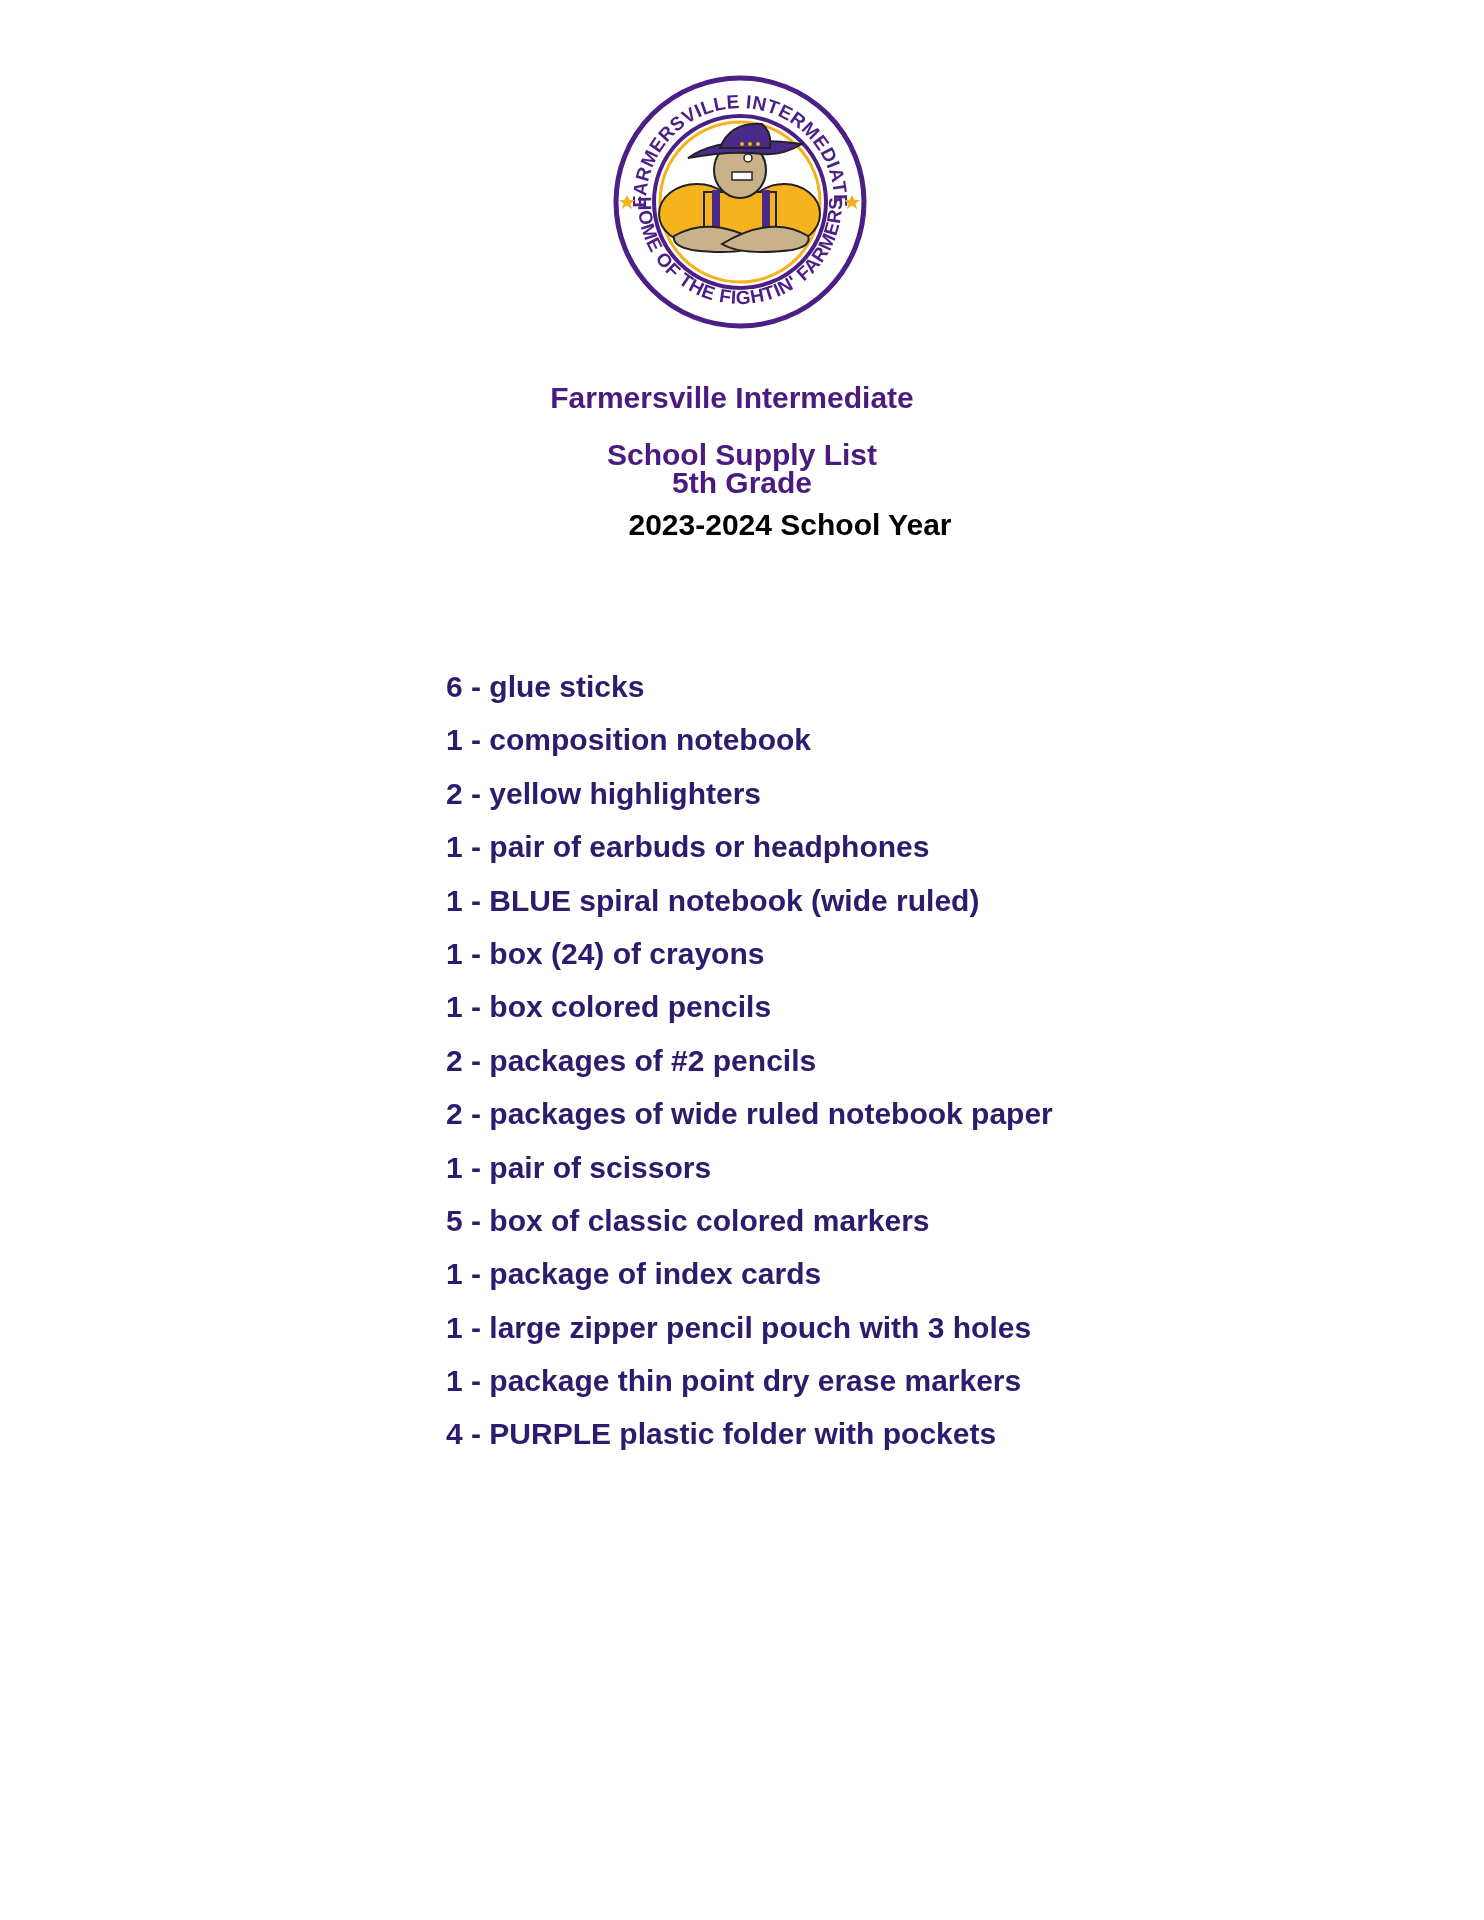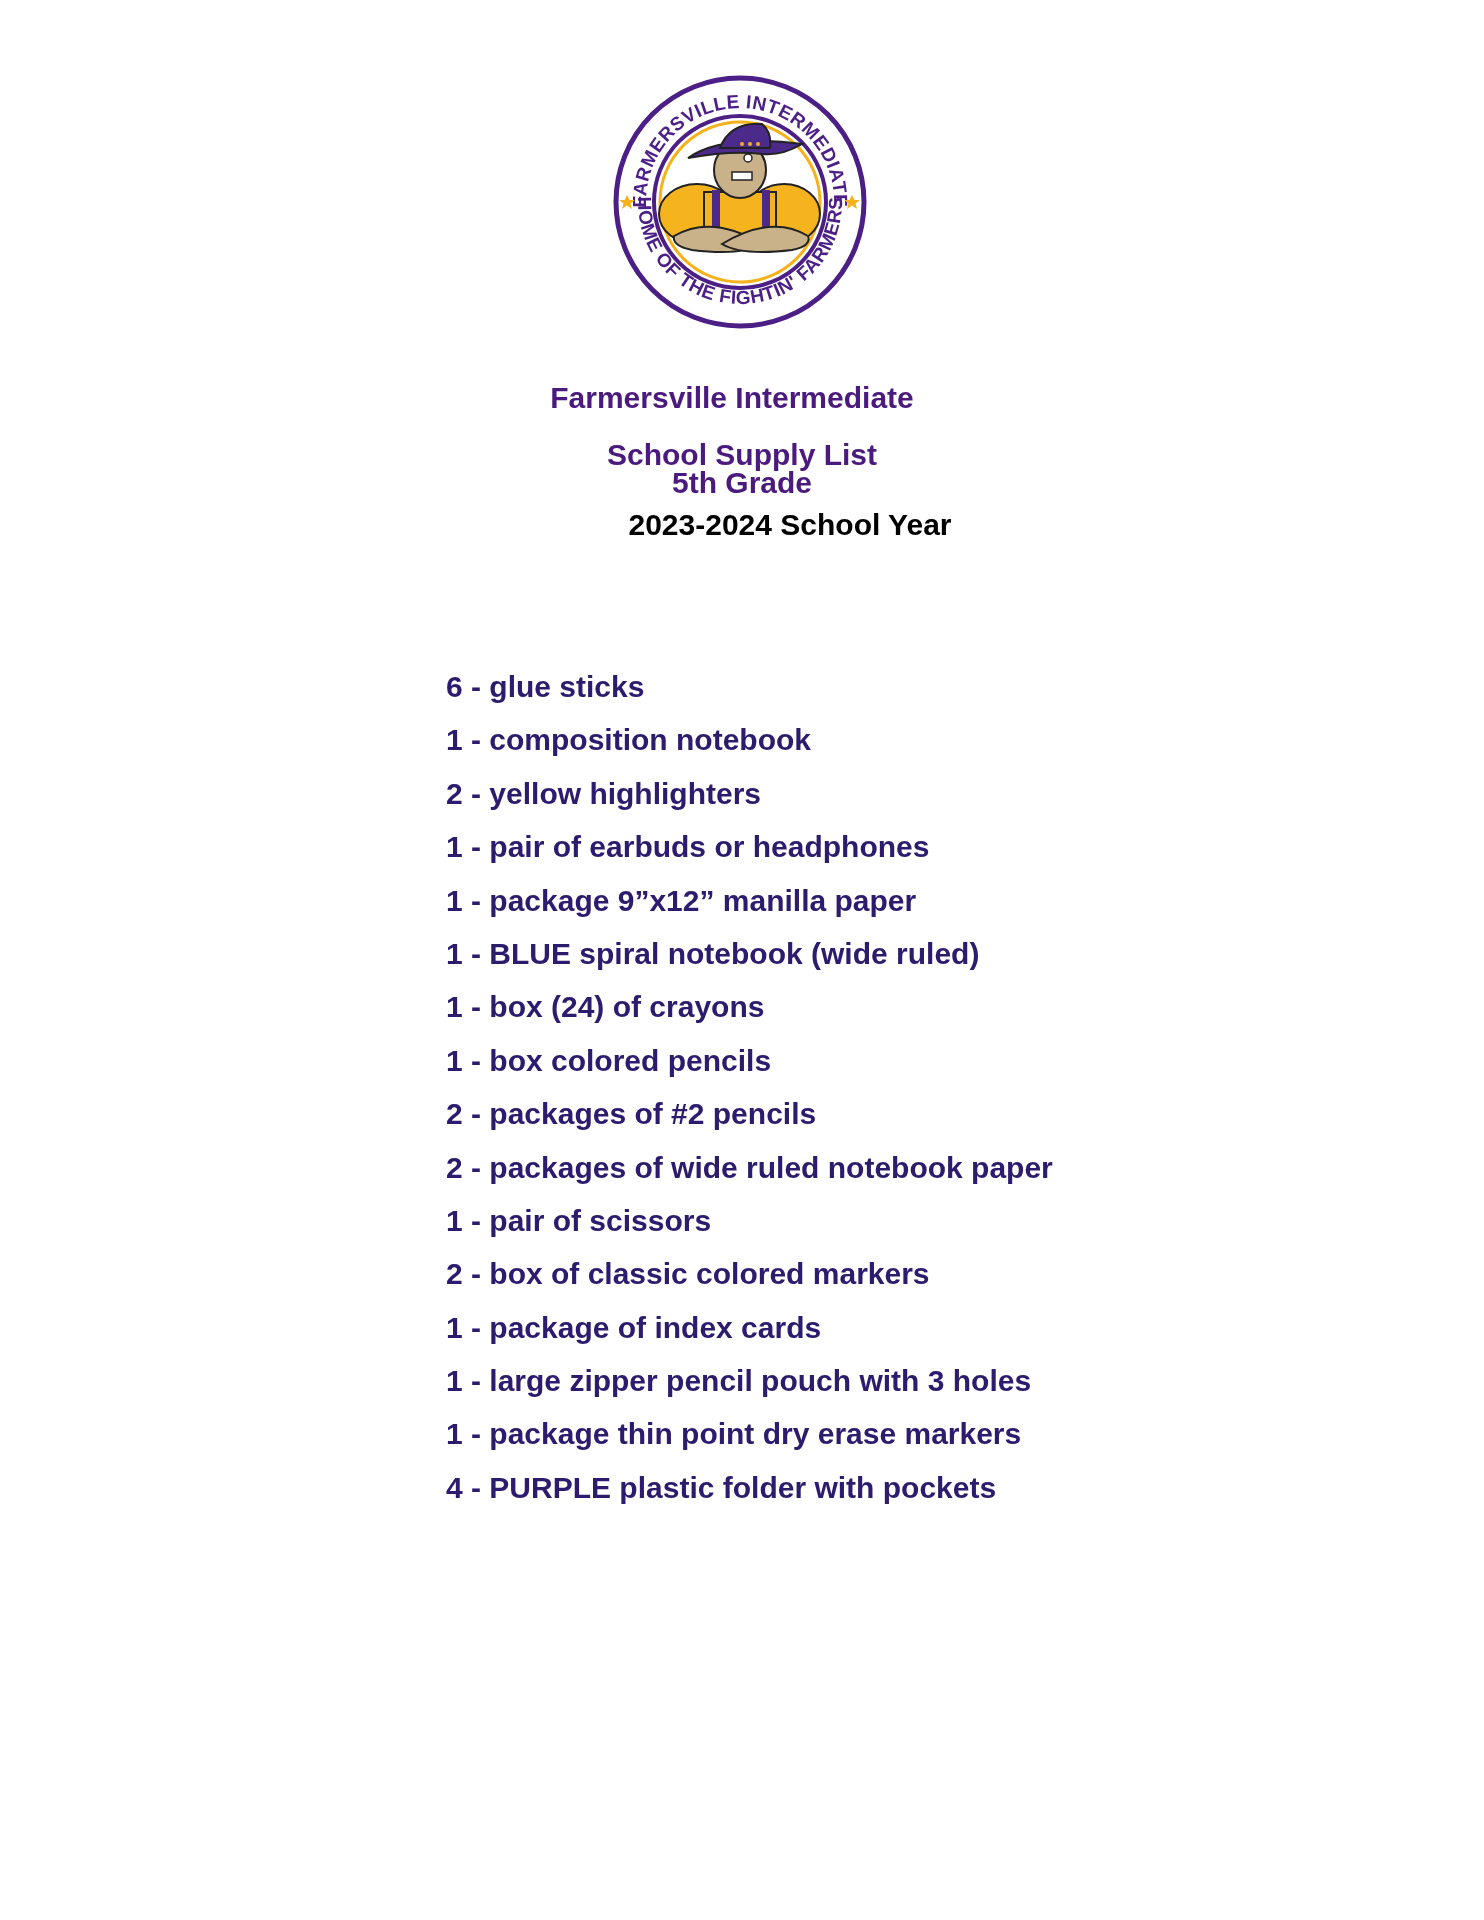--- a/index.html
+++ b/index.html
@@ -59,25 +59,24 @@
 <div class="title-line purple" style="top:381px; left:-10px;">Farmersville Intermediate</div>
 <div class="title-line purple" style="top:425px;margin-top:13px;">School Supply List</div>
 <div class="title-line purple" style="top:466px;">5th Grade</div>
 <div class="title-line black" style="top:508px;margin-left:48px;">2023-2024 School Year</div>
 
 <ul class="supply-list">
   <li class="supply-item">6 - glue sticks</li>
   <li class="supply-item">1 - composition notebook</li>
   <li class="supply-item">2 - yellow highlighters</li>
   <li class="supply-item">1 - pair of earbuds or headphones</li>
-  <li class="supply-item">1 - package 9”x12” manilla paper</li>
   <li class="supply-item">1 - BLUE spiral notebook (wide ruled)</li>
   <li class="supply-item">1 - box (24) of crayons</li>
   <li class="supply-item">1 - box colored pencils</li>
   <li class="supply-item">2 - packages of #2 pencils</li>
   <li class="supply-item">2 - packages of wide ruled notebook paper</li>
   <li class="supply-item">1 - pair of scissors</li>
-  <li class="supply-item">2 - box of classic colored markers</li>
+  <li class="supply-item">5 - box of classic colored markers</li>
   <li class="supply-item">1 - package of index cards</li>
   <li class="supply-item">1 - large zipper pencil pouch with 3 holes</li>
   <li class="supply-item">1 - package thin point dry erase markers</li>
   <li class="supply-item">4 - PURPLE plastic folder with pockets</li>
 </ul>
 
 </body></html>

